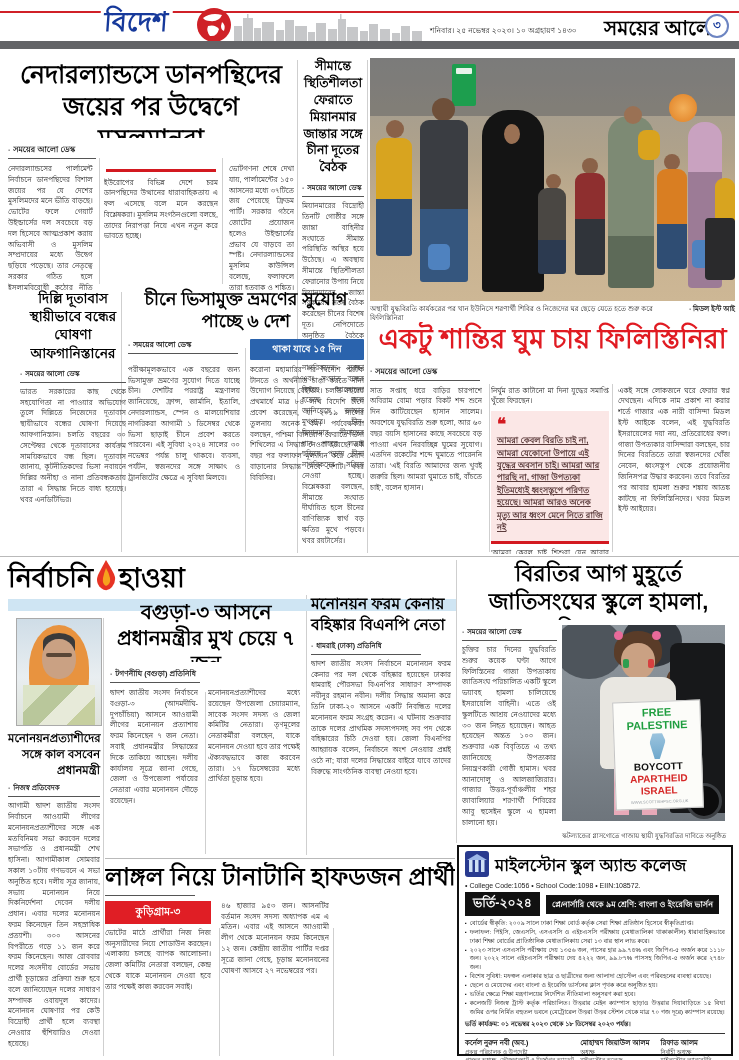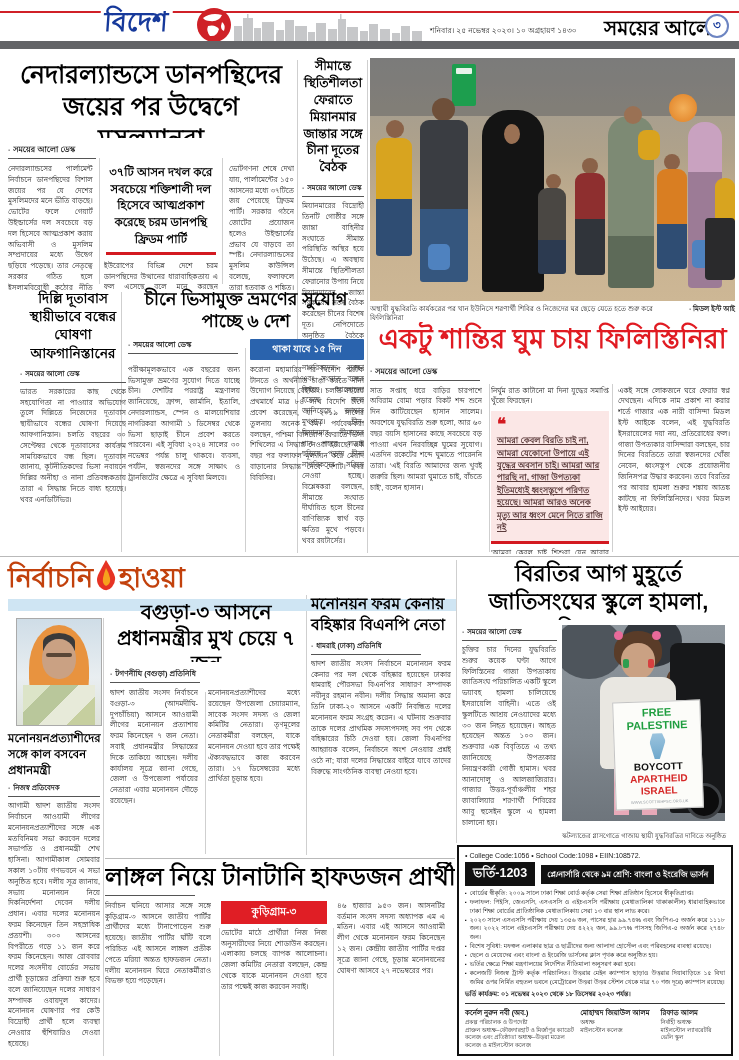--- a/index.html
+++ b/index.html
@@ -29,21 +29,21 @@
   
   .pquote{background:#fbe7e6;border-bottom:3px solid #d31920;padding:5px 6px 7px 6px;position:relative;}
   .pquote .qmark{color:#d31920;font-size:17px;line-height:0.6;font-weight:bold;}
   .pquote .qtext{font-size:8.3px;font-weight:bold;line-height:1.5;color:#5b3b3b;text-align:left;text-decoration:underline;}
   
   .badge-blue{background:#2a63ad;color:#fff;font-size:9.5px;font-weight:bold;text-align:center;
               padding:3px 0;border-radius:1px;}
   .badge-red{background:#e01e25;color:#fff;font-size:10.5px;font-weight:bold;text-align:center;padding:3px 0;}
   
   .banner{position:absolute;left:8px;top:560px;display:flex;align-items:center;gap:2px;}
-  .banner .bt{font-size:27px;font-weight:bold;color:#c2410c;line-height:1;text-align:center;}
+  .banner .bt{font-size:27px;font-weight:bold;color:#000000;line-height:1;text-align:center;}
   .lightbluebar{position:absolute;left:8px;top:599px;width:448px;height:12px;background:#cfe5f3;}
   
   .photo-main{position:absolute;left:370px;top:58px;width:365px;height:243px;overflow:hidden;
               background:linear-gradient(180deg,#9d9a94 0%,#b0a28a 40%,#c7b190 68%,#cdb795 100%);}
   .storeband{position:absolute;left:0;top:0;width:100%;height:58px;background:rgba(68,74,82,.38);}
   .fig{position:absolute;border-radius:9px 9px 3px 3px;}
   .head{position:absolute;border-radius:50%;background:#8a6248;}
   .photo-girl{position:absolute;left:562px;top:625px;width:163px;height:196px;overflow:hidden;
               background:linear-gradient(180deg,#8f979e 0%,#7e868d 60%,#6e757c 100%);}
   .sign{position:absolute;left:52px;top:76px;width:86px;height:106px;background:#fcfcf9;border:1px solid #c4c4c4;
@@ -134,21 +134,20 @@
     <div style="margin-top:5px;width:88px;">
       <div class="byline">
         <span class="b">▪</span>
         <span>সময়ের আলো ডেস্ক</span>
       </div>
       <div class="brule"></div>
     </div>
     <div style="display:flex;gap:11px;margin-top:5px;">
       <div class="bodytxt" style="width:86px;height:126px;">নেদারল্যান্ডসের পার্লামেন্ট নির্বাচনে ডানপন্থিদের বিশাল জয়ের পর যে দেশের মুসলিমদের মনে ভীতি বাড়ছে। ভোটের ফলে গেয়ার্ট উইল্ডার্সের দল সবচেয়ে বড় দল হিসেবে আত্মপ্রকাশ করায় অভিবাসী ও মুসলিম সম্প্রদায়ের মধ্যে উদ্বেগ ছড়িয়ে পড়েছে। তার নেতৃত্বে সরকার গঠিত হলে ইসলামবিরোধী কঠোর নীতি নেওয়া হতে পারে বলে আশঙ্কা করা হচ্ছে। ভোটের আগে প্রচারে তিনি কোরআন ও মসজিদ নিষিদ্ধের কথা বলেছিলেন।</div>
       <div style="width:116px;height:126px;overflow:hidden;">
-        <div class="nl-quote">৩৭টি আসন দখল করে সবচেয়ে শক্তিশালী দল হিসেবে আত্মপ্রকাশ করেছে চরম ডানপন্থি ফ্রিডম পার্টি</div>
         <div class="nl-quote-rule"></div>
         <div class="bodytxt">ইউরোপের বিভিন্ন দেশে চরম ডানপন্থিদের উত্থানের ধারাবাহিকতায় এ ফল এসেছে বলে মনে করছেন বিশ্লেষকরা। মুসলিম সংগঠনগুলো বলছে, তাদের নিরাপত্তা নিয়ে এখন নতুন করে ভাবতে হচ্ছে।</div>
       </div>
       <div class="bodytxt" style="width:66px;height:126px;">ভোটগণনা শেষে দেখা যায়, পার্লামেন্টের ১৫০ আসনের মধ্যে ৩৭টিতে জয় পেয়েছে ফ্রিডম পার্টি। সরকার গঠনে জোটের প্রয়োজন হলেও উইল্ডার্সের প্রভাব যে বাড়বে তা স্পষ্ট। নেদারল্যান্ডসের মুসলিম কাউন্সিল বলেছে, ফলাফলে তারা হতবাক ও শঙ্কিত। দেশটিতে প্রায় ১০ লাখ মুসলমানের বাস। অভিবাসন কঠোর করার প্রতিশ্রুতি দিয়ে ভোট টেনেছেন উইল্ডার্স। খবর আলজাজিরার।</div>
     </div>
   </div>
 
   <div class="abs" style="left:302px;top:58px;width:62px;">
     <div class="hl" style="font-size:12.5px;line-height:1.35;">সীমান্তে স্থিতিশীলতা ফেরাতে মিয়ানমার জান্তার সঙ্গে চীনা দূতের বৈঠক</div>
     <div class="byline" style="margin-top:6px;font-size:7px;">
@@ -258,21 +257,21 @@
   <div class="lightbluebar"></div>
 
   <div class="photo-pm">
     <div class="abs" style="left:12px;top:6px;width:60px;height:86px;background:#e8933f;border-radius:50% 50% 38% 38%;"></div>
     <div class="abs" style="left:26px;top:14px;width:32px;height:18px;background:#3a3a3a;border-radius:50% 50% 0 0;"></div>
     <div class="abs" style="left:25px;top:20px;width:34px;height:40px;background:#caa183;border-radius:48%;"></div>
     <div class="abs" style="left:29px;top:34px;width:26px;height:4px;background:#5a4636;border-radius:2px;"></div>
     <div class="abs" style="left:6px;top:66px;width:72px;height:40px;background:linear-gradient(135deg,#dce4c8 25%,#b9c79b 25% 50%,#e7ead9 50% 75%,#c6cf9f 75%);"></div>
   </div>
   <div class="abs" style="left:8px;top:730px;width:92px;">
-    <div class="hl" style="font-size:11.5px;text-align:left;line-height:1.4;">মনোনয়নপ্রত্যাশীদের সঙ্গে কাল বসবেন প্রধানমন্ত্রী</div>
+    <div class="hl" style="font-size:11.5px;text-align:right;line-height:1.4;">মনোনয়নপ্রত্যাশীদের সঙ্গে কাল বসবেন প্রধানমন্ত্রী</div>
     <div class="byline" style="margin-top:4px;font-size:7px;">
       <span class="b">▪</span>
       <span>নিজস্ব প্রতিবেদক</span>
     </div>
     <div class="brule"></div>
     <div class="bodytxt" style="margin-top:4px;height:258px;">আগামী দ্বাদশ জাতীয় সংসদ নির্বাচনে আওয়ামী লীগের মনোনয়নপ্রত্যাশীদের সঙ্গে এক মতবিনিময় সভা করবেন দলের সভাপতি ও প্রধানমন্ত্রী শেখ হাসিনা। আগামীকাল সোমবার সকাল ১০টায় গণভবনে এ সভা অনুষ্ঠিত হবে। দলীয় সূত্র জানায়, সভায় মনোনয়ন নিয়ে দিকনির্দেশনা দেবেন দলীয় প্রধান। এবার দলের মনোনয়ন ফরম কিনেছেন তিন সহস্রাধিক প্রত্যাশী। ৩০০ আসনের বিপরীতে গড়ে ১১ জন করে ফরম কিনেছেন। আজ রোববার দলের সংসদীয় বোর্ডের সভায় প্রার্থী চূড়ান্তের প্রক্রিয়া শুরু হবে বলে জানিয়েছেন দলের সাধারণ সম্পাদক ওবায়দুল কাদের। মনোনয়ন ঘোষণার পর কেউ বিদ্রোহী প্রার্থী হলে ব্যবস্থা নেওয়ার হুঁশিয়ারিও দেওয়া হয়েছে।</div>
   </div>
 
   <div class="abs" style="left:110px;top:600px;width:192px;">
     <div class="hl" style="font-size:20px;height:62px;overflow:hidden;">বগুড়া-৩ আসনে প্রধানমন্ত্রীর মুখ চেয়ে ৭ জন</div>
@@ -339,33 +338,44 @@
     <span class="caption" style="font-size:6.6px;font-weight:bold;">
       <span style="color:#999;font-size:5px;">▪</span>
       <span>বিবিসি</span>
     </span>
   </div>
 
   <div class="abs" style="left:105px;top:862px;width:350px;">
     <div class="hl" style="font-size:24px;white-space:nowrap;overflow:hidden;">লাঙ্গল নিয়ে টানাটানি হাফডজন প্রার্থীর</div>
     <div class="brule" style="width:90px;"></div>
     <div style="display:flex;gap:10px;margin-top:5px;">
-      <div class="bodytxt" style="width:106px;height:128px;">নির্বাচন ঘনিয়ে আসার সঙ্গে সঙ্গে কুড়িগ্রাম-৩ আসনে জাতীয় পার্টির প্রার্থীদের মধ্যে টানাপোড়েন শুরু হয়েছে। জাতীয় পার্টির ঘাঁটি বলে পরিচিত এই আসনে লাঙ্গল প্রতীক পেতে মরিয়া অন্তত হাফডজন নেতা। দলীয় মনোনয়ন ঘিরে নেতাকর্মীরাও বিভক্ত হয়ে পড়েছেন।</div>
       <div style="width:106px;height:128px;overflow:hidden;">
         <div class="badge-red">কুড়িগ্রাম-৩</div>
         <div class="bodytxt" style="margin-top:4px;">ভোটের মাঠে প্রার্থীরা নিজ নিজ অনুসারীদের নিয়ে শোডাউন করছেন। এলাকায় চলছে ব্যাপক আলোচনা। জেলা কমিটির নেতারা বলছেন, কেন্দ্র থেকে যাকে মনোনয়ন দেওয়া হবে তার পক্ষেই কাজ করবেন সবাই।</div>
       </div>
       <div class="bodytxt" style="width:108px;height:128px;">৪৬ হাজার ৯৫৩ জন। আসনটির বর্তমান সংসদ সদস্য অধ্যাপক এম এ মতিন। এবার এই আসনে আওয়ামী লীগ থেকে মনোনয়ন ফরম কিনেছেন ১২ জন। কেন্দ্রীয় জাতীয় পার্টির দপ্তর সূত্রে জানা গেছে, চূড়ান্ত মনোনয়নের ঘোষণা আসবে ২৭ নভেম্বরের পর।</div>
     </div>
   </div>
 
   <div class="ad">
+    <div style="display:flex;align-items:center;gap:6px;">
+      <span>
+        <svg width="24" height="26" viewBox="0 0 24 26">
+          <rect x="0" y="0" width="24" height="26" rx="3" fill="#283a8f"></rect>
+          <rect x="4" y="9" width="3.5" height="12" fill="#cfe0f5"></rect>
+          <rect x="10" y="9" width="3.5" height="12" fill="#cfe0f5"></rect>
+          <rect x="16" y="9" width="3.5" height="12" fill="#cfe0f5"></rect>
+          <path d="M2 9 L12 3 L22 9 Z" fill="#9db7e8"></path>
+        </svg>
+      </span>
+      <span class="ad-name">মাইলস্টোন স্কুল অ্যান্ড কলেজ</span>
+    </div>
     <div class="ad-codes">• College Code:1056      • School Code:1098      • EIIN:108572.</div>
     <div style="display:flex;gap:6px;margin:3px 0;align-items:center;">
-      <span class="ad-box" style="font-size:12.5px;">ভর্তি-1203</span>
+      <span class="ad-box" style="font-size:12.5px;">ভর্তি-২০২৪</span>
       <span class="ad-box" style="font-size:8px;padding:3px 6px;">প্লে/নার্সারি থেকে ৯ম শ্রেণি: বাংলা ও ইংরেজি ভার্সন</span>
     </div>
     <div>
       <div class="ad-bullet">
           <span class="sq">▪</span>
           <span>বোর্ডের স্বীকৃতি: ২০০৯ সালে ঢাকা শিক্ষা বোর্ড কর্তৃক সেরা শিক্ষা প্রতিষ্ঠান হিসেবে স্বীকৃতিপ্রাপ্ত।</span>
         </div>
       <div class="ad-bullet">
           <span class="sq">▪</span>
           <span>ফলাফল: পিইসি, জেএসসি, এসএসসি ও এইচএসসি পরীক্ষায় (মেধাতালিকা থাকাকালীন) ধারাবাহিকভাবে ঢাকা শিক্ষা বোর্ডের প্রাতিষ্ঠানিক মেধাতালিকায় সেরা ১৩ বার স্থান লাভ করে।</span>

